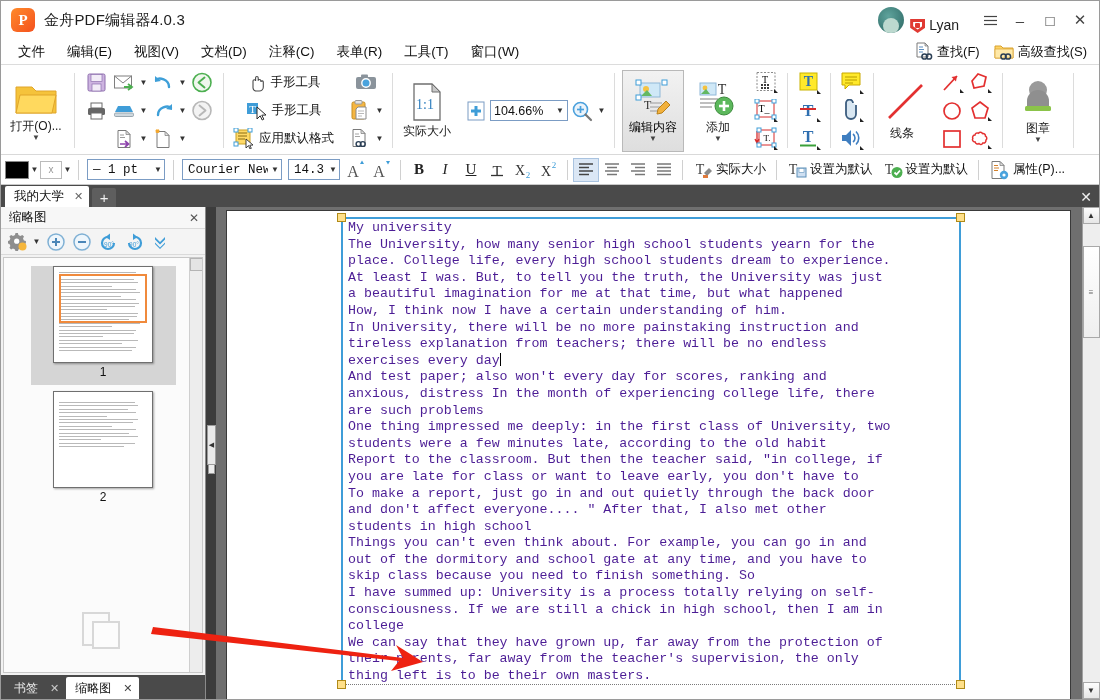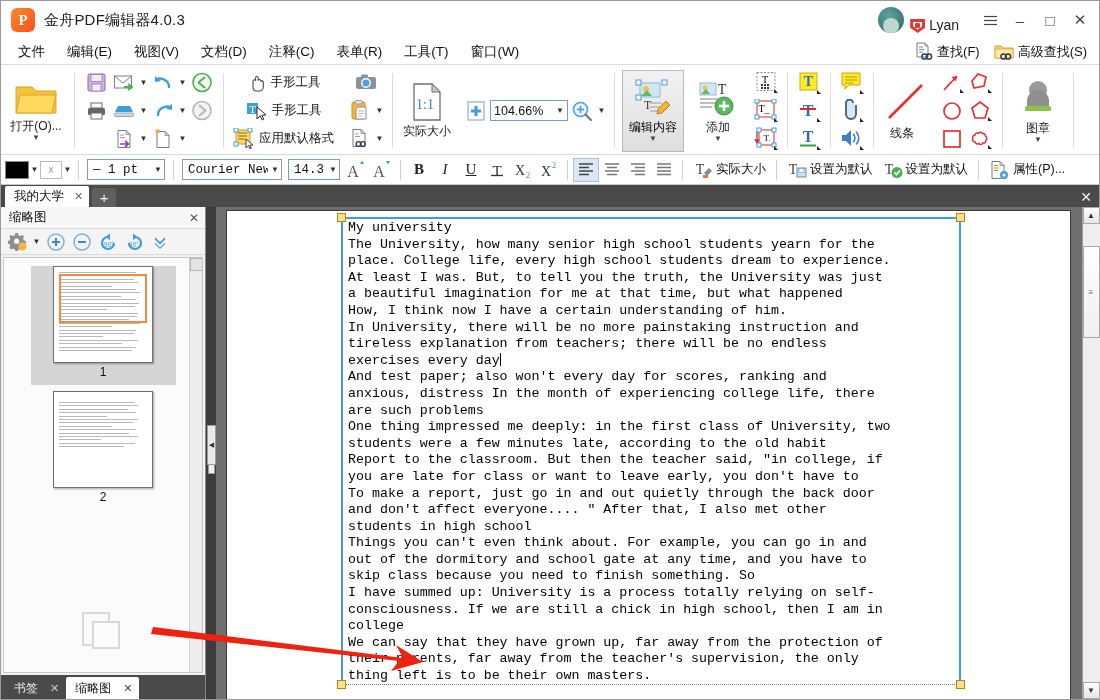--- a/index.html
+++ b/index.html
@@ -235,21 +235,21 @@
   }
   .tb-edge-l{position:absolute;left:-1px;top:0;bottom:0;width:2px;background:#3f9dd8;}
   .tb-edge-r{position:absolute;right:-1px;top:0;bottom:0;width:2px;background:#3f9dd8;}
   .tb-edge-t{position:absolute;left:0;right:0;top:-1px;height:2px;background:#3f9dd8;}
   .handle{
     position:absolute;width:9px;height:9px;background:#ffe08a;border:1px solid #b08a18;
   }
   .doctext{
     position:absolute; left:6px; top:2px; right:4px;
     font-family:"Liberation Mono","DejaVu Sans Mono",monospace;
-    font-size:13.3px; line-height:16.6px; color:#000000;
+    font-size:13.3px; line-height:16.6px; color:#4c1d95;
     white-space:pre-wrap; word-break:normal;
   }
   .caret{
     display:inline-block;width:1px;height:13px;background:#000;vertical-align:-2px;
   }
 
   
   .annot-arrow{ position:absolute; left:150px; top:418px; pointer-events:none; z-index:40;}
 
   

